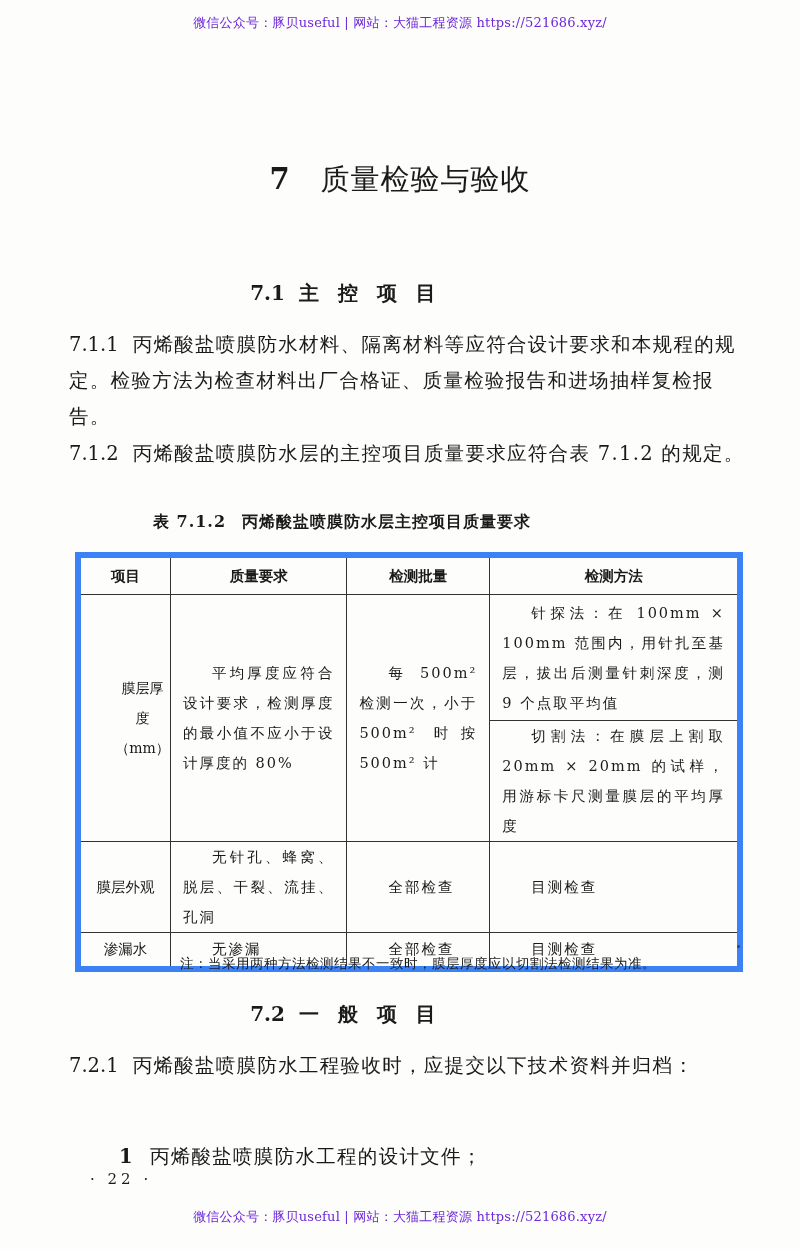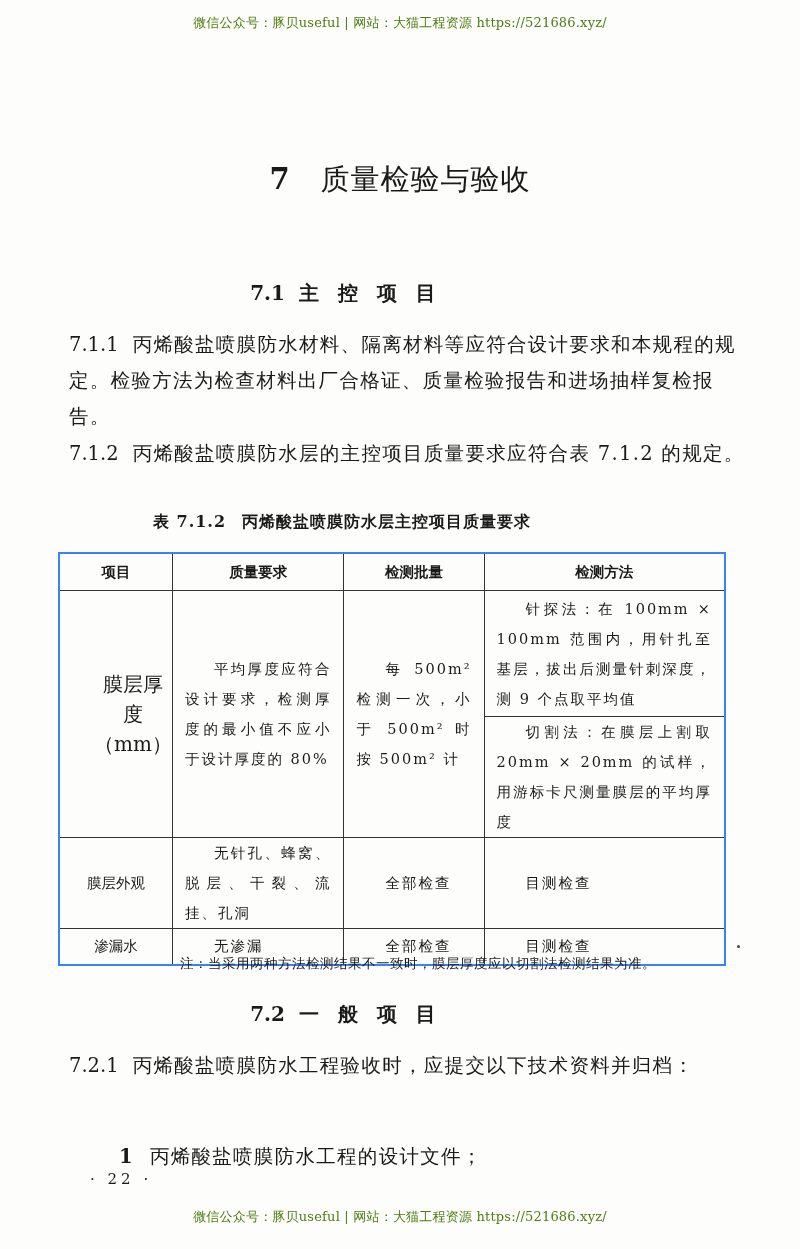--- a/index.html
+++ b/index.html
@@ -1,41 +1,41 @@
 <!DOCTYPE html>
 <html><head>
 <meta charset="utf-8">
 <style>
   html, body { margin: 0; padding: 0; }
   body {
     width: 800px; height: 1249px; background: #fdfdfb; position: relative; overflow: hidden;
     font-family: "DejaVu Serif", "Liberation Serif", serif; color: #1a1a1a;
   }
-  .wm { position: absolute; left: 0; width: 800px; text-align: center; font-size: 13px; color: #4d7c0f;
+  .wm { position: absolute; left: 0; width: 800px; text-align: center; font-size: 13px; color: #6d28d9;
         font-family: "DejaVu Serif", "Liberation Serif", serif; letter-spacing: 0.2px; }
   .wm-top { top: 14px; }
   .wm-bottom { top: 1208px; }
   .chapter { position: absolute; top: 160px; left: 0; width: 800px; text-align: center; font-size: 29px; letter-spacing: 1px; }
   .chapter .num { font-weight: bold; margin-right: 30px; }
   .section { position: absolute; left: 0; width: 692px; text-align: center; font-size: 20px; font-weight: bold; letter-spacing: 6px; }
   .sec1 { top: 280px; }
   .sec2 { top: 1001px; }
   .section .snum { margin-right: 14px; letter-spacing: 0; }
   .para { position: absolute; left: 69px; width: 680px; font-size: 19.5px; line-height: 36px; letter-spacing: 1.3px; }
   .para .pnum { font-weight: normal; margin-right: 14px; letter-spacing: 0; }
   .p711 { top: 327px; }
   .p712 { top: 436px; }
   .p721 { top: 1048px; }
   .item1 { position: absolute; top: 1122px; left: 119px; font-size: 19.5px; letter-spacing: 1.3px; margin-top: 21px; }
   .item1 .inum { font-weight: bold; margin-right: 16px; }
   .page-num { position: absolute; top: 1170px; left: 90px; font-size: 15px; letter-spacing: 4px; }
   .tcaption { position: absolute; top: 512px; left: 0; width: 684px; text-align: center; font-size: 16px; font-weight: bold; letter-spacing: 1px; }
   .tcaption .tnum { margin-right: 16px; }
-  table.spec { position: absolute; top: 552px; left: 58px; width: 668px; border-collapse: collapse; font-size: 14.5px;
-               border: 2px solid #3b82f6; }
+  table.spec { position: absolute; top: 552px; left: 75px; width: 668px; border-collapse: collapse; font-size: 14.5px;
+               border: 6px solid #3b82f6; }
   table.spec td, table.spec th { border: 1px solid #333; padding: 0; vertical-align: middle; }
   table.spec th { font-weight: bold; height: 36px; font-size: 14.5px; }
   .c1 { width: 89px; text-align: center; }
   .c2 { width: 179px; }
   .c3 { width: 144px; }
   .c4 { width: 252px; }
   .cell-text { padding: 0 12px; line-height: 30px; text-align: justify; letter-spacing: 2px; }
   .indent { text-indent: 2em; }
   .note { position: absolute; top: 955px; left: 0; width: 656px; text-align: right; font-size: 13.5px; letter-spacing: 0.5px; }
   .dot { position: absolute; width: 3px; height: 3px; background: #444; border-radius: 50%; }
@@ -68,21 +68,21 @@
 <table class="spec">
   <tbody>
       <tr>
     <th class="c1">项目</th>
     <th class="c2">质量要求</th>
     <th class="c3">检测批量</th>
     <th class="c4">检测方法</th>
   </tr>
   <tr style="height:126px;">
     <td class="c1" rowspan="2">
-      <div style="line-height:30px;font-size:20px;padding-left:34px;">
+      <div style="line-height:30px;font-size:14px;padding-left:34px;">
         <div>膜层厚度</div>
         <div>（mm）</div>
       </div>
     </td>
     <td class="c2" rowspan="2">
       <div class="cell-text indent">平均厚度应符合设计要求，检测厚度的最小值不应小于设计厚度的 80%</div>
     </td>
     <td class="c3" rowspan="2">
       <div class="cell-text indent">每 500m² 检测一次，小于 500m² 时按 500m² 计</div>
     </td>

